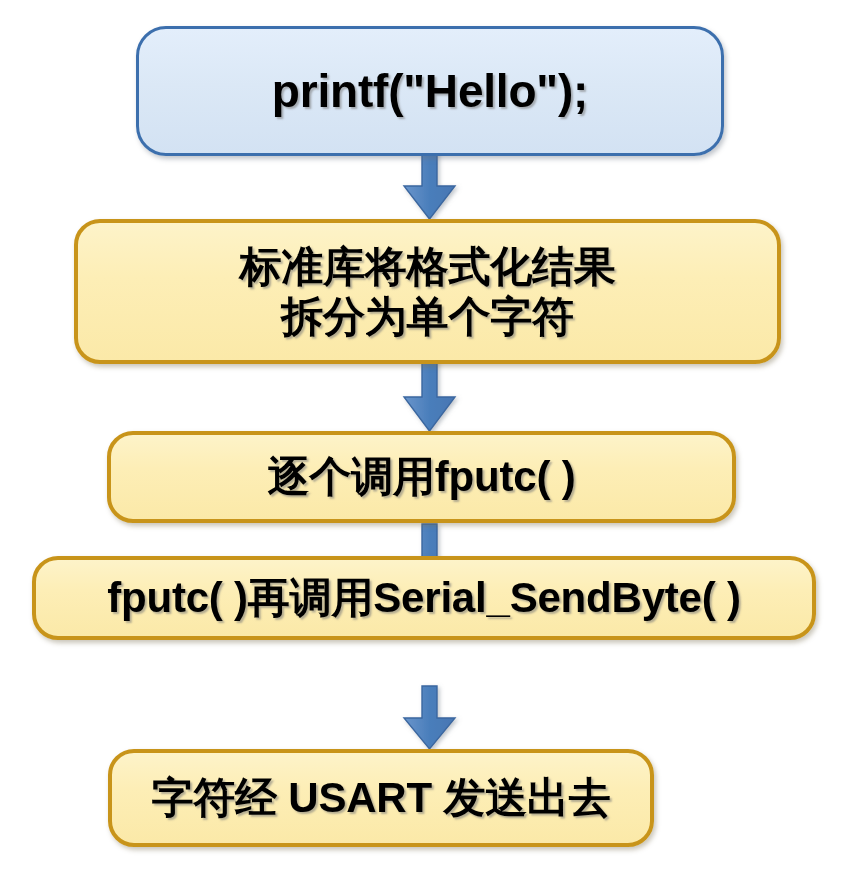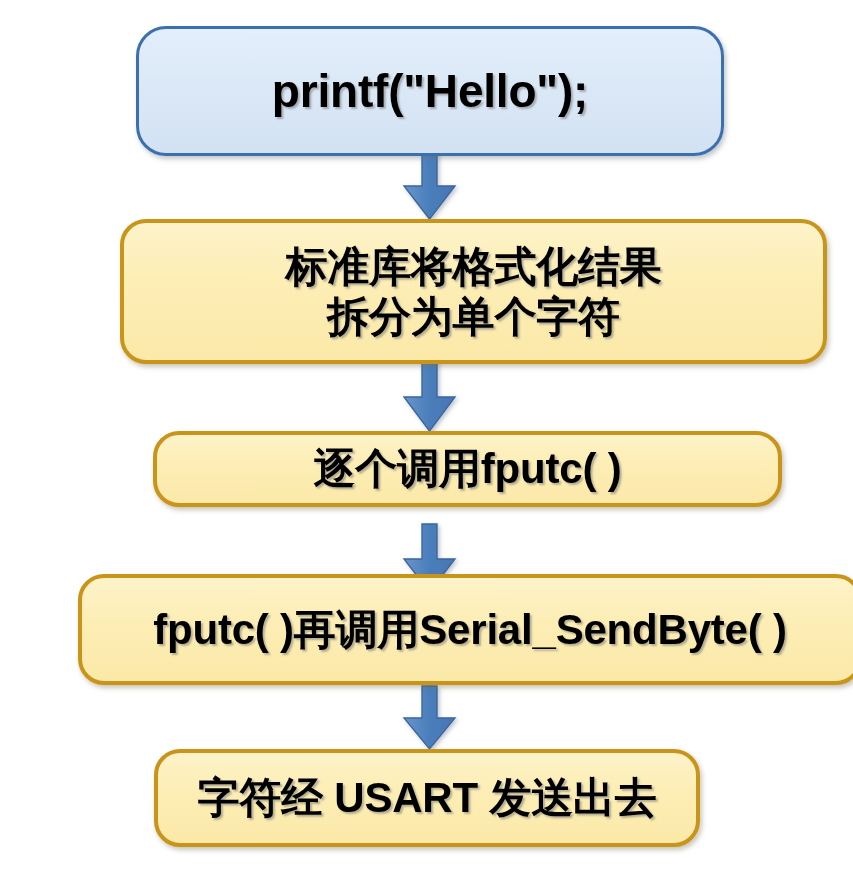--- a/index.html
+++ b/index.html
@@ -47,27 +47,26 @@
     background: linear-gradient(180deg, #e3eefb 0%, #dbe8f6 45%, #d3e2f3 100%);
     border: 3px solid #3c6fad;
     box-shadow: 2px 3px 5px rgba(100,110,125,0.40);
   }
 
   
   .node.gold {
     background: linear-gradient(180deg, #fdf3c9 0%, #fdeeb6 40%, #fbe9a8 100%);
     border: 4px solid #c8941a;
     box-shadow: 2px 3px 5px rgba(120,110,80,0.40);
-    margin-left: 46px;
   }
 
   #node-1 { left: 136px; top: 26px;  width: 588px; height: 130px; border-radius: 30px; }
   #node-2 { left: 74px;  top: 219px; width: 707px; height: 145px; }
-  #node-3 { left: 107px; top: 431px; width: 629px; height: 76px;  }
-  #node-4 { left: 32px;  top: 574px; width: 784px; height: 111px;  }
+  #node-3 { left: 107px; top: 431px; width: 629px; height: 92px;  }
+  #node-4 { left: 32px;  top: 556px; width: 784px; height: 84px;  }
   #node-5 { left: 108px; top: 749px; width: 546px; height: 98px;  }
 
   #node-1 .node-label { font-size: 46px; }
   #node-2 .node-label { font-size: 42px; }
   #node-3 .node-label { font-size: 42px; }
   #node-4 .node-label { font-size: 42px; }
   #node-5 .node-label { font-size: 42px; }
 
   
   .arrow {

